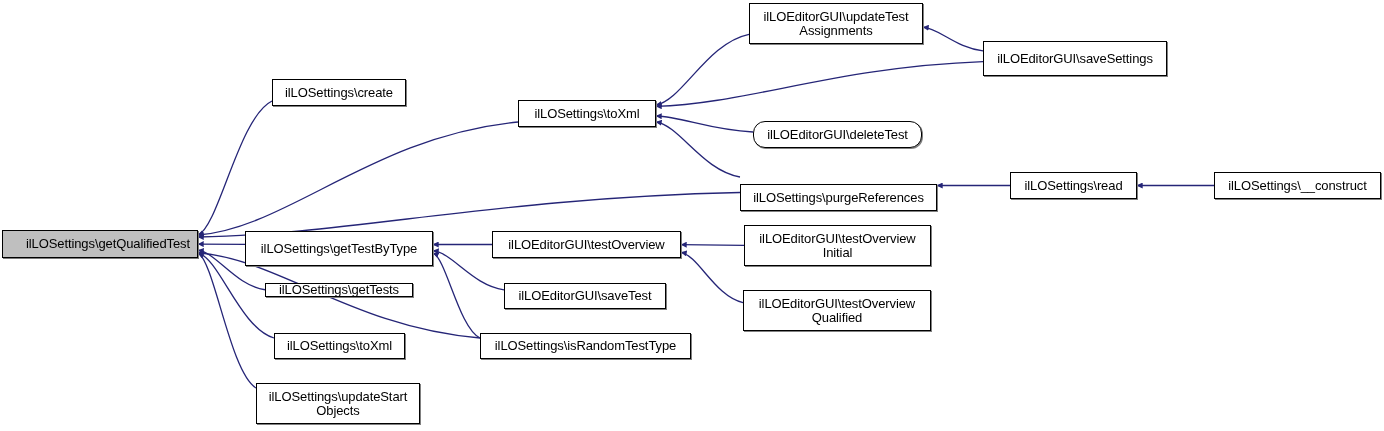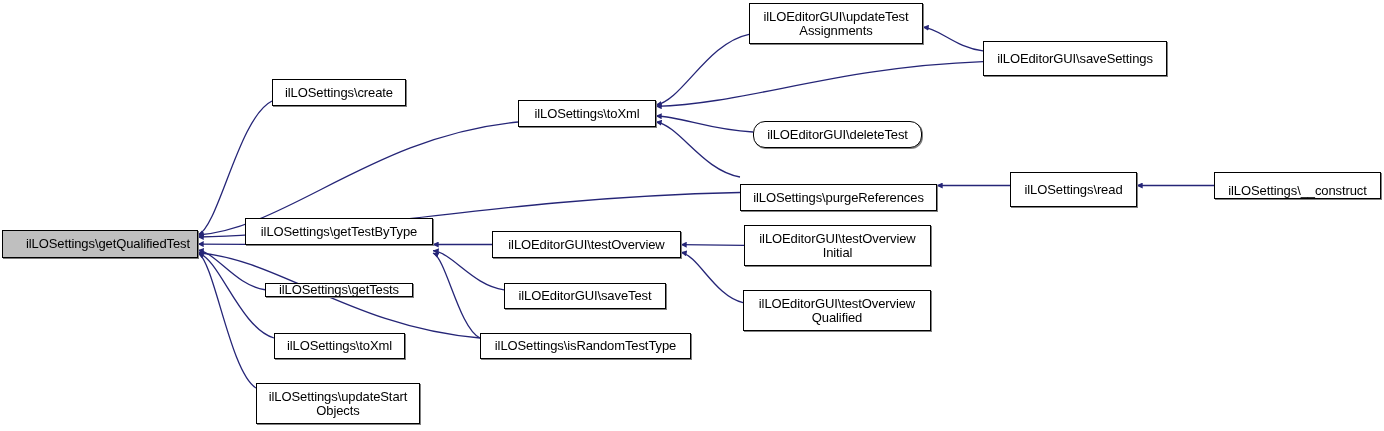--- a/index.html
+++ b/index.html
@@ -84,23 +84,23 @@
       <path d="M 743 302.58 C 715.1 296.5608, 698.36 255.4296, 681 252.42" fill="none" stroke="#252577" stroke-width="1.3" marker-end="url(#arrow)"></path>
     </svg>
 <div class="node highlight" style="left: 2px; top: 230px; width: 196px; height: 28px; padding-left: 16px;"><span class="node-label">ilLOSettings\getQualifiedTest</span></div>
     <div class="node shadow" style="left: 272px; top: 79px; width: 134px; height: 27px;"><span class="node-label">ilLOSettings\create</span></div>
     <div class="node shadow" style="left: 518px; top: 100px; width: 138px; height: 27px;"><span class="node-label">ilLOSettings\toXml</span></div>
     <div class="node shadow" style="left: 749px; top: 3px; width: 174px; height: 41px;"><span class="node-label">ilLOEditorGUI\updateTest
 Assignments</span></div>
     <div class="node shadow" style="left: 983px; top: 41px; width: 184px; height: 35px;"><span class="node-label">ilLOEditorGUI\saveSettings</span></div>
     <div class="node shadow" style="left: 753px; top: 121px; width: 169px; height: 27px; border-radius: 12px;"><span class="node-label">ilLOEditorGUI\deleteTest</span></div>
     <div class="node shadow" style="left: 740px; top: 172px; width: 197px; height: 27px; margin-top: 12px;"><span class="node-label">ilLOSettings\purgeReferences</span></div>
-    <div class="node shadow" style="left: 1010px; top: 172px; width: 127px; height: 35px;"><span class="node-label">ilLOSettings\read</span></div>
-    <div class="node shadow" style="left: 1214px; top: 172px; width: 167px; height: 27px; align-items: flex-end;"><span class="node-label">ilLOSettings\__construct</span></div>
-    <div class="node shadow" style="left: 245px; top: 218px; width: 188px; height: 27px;"><span class="node-label">ilLOSettings\getTestByType</span></div>
+    <div class="node shadow" style="left: 1010px; top: 172px; width: 127px; height: 27px;"><span class="node-label">ilLOSettings\read</span></div>
+    <div class="node shadow" style="left: 1214px; top: 172px; width: 167px; height: 27px;"><span class="node-label">ilLOSettings\__construct</span></div>
+    <div class="node shadow" style="left: 245px; top: 231px; width: 188px; height: 35px;"><span class="node-label">ilLOSettings\getTestByType</span></div>
     <div class="node shadow" style="left: 492px; top: 231px; width: 189px; height: 27px;"><span class="node-label">ilLOEditorGUI\testOverview</span></div>
     <div class="node shadow" style="left: 744px; top: 225px; width: 187px; height: 41px;"><span class="node-label">ilLOEditorGUI\testOverview
 Initial</span></div>
     <div class="node shadow" style="left: 743px; top: 290px; width: 188px; height: 41px;"><span class="node-label">ilLOEditorGUI\testOverview
 Qualified</span></div>
     <div class="node shadow" style="left: 265px; top: 283px; width: 148px; height: 14px;"><span class="node-label">ilLOSettings\getTests</span></div>
     <div class="node shadow" style="left: 504px; top: 283px; width: 162px; height: 26px;"><span class="node-label">ilLOEditorGUI\saveTest</span></div>
     <div class="node shadow" style="left: 274px; top: 333px; width: 131px; height: 26px;"><span class="node-label">ilLOSettings\toXml</span></div>
     <div class="node shadow" style="left: 480px; top: 333px; width: 211px; height: 26px;"><span class="node-label">ilLOSettings\isRandomTestType</span></div>
     <div class="node shadow" style="left: 256px; top: 383px; width: 164px; height: 41px;"><span class="node-label">ilLOSettings\updateStart

